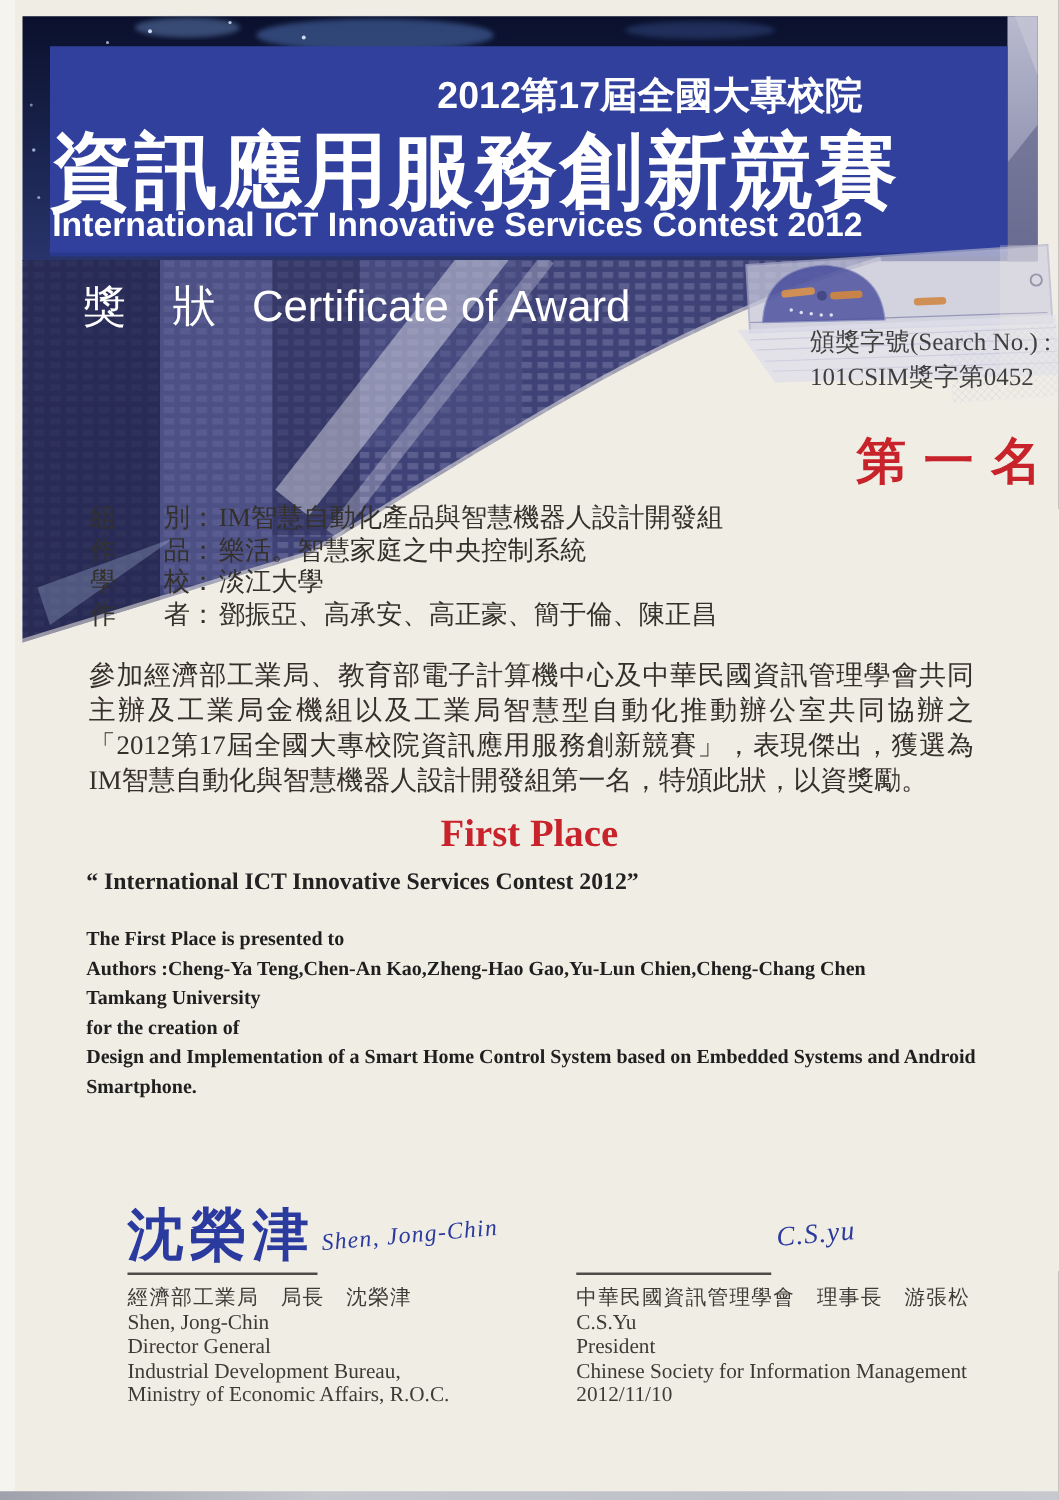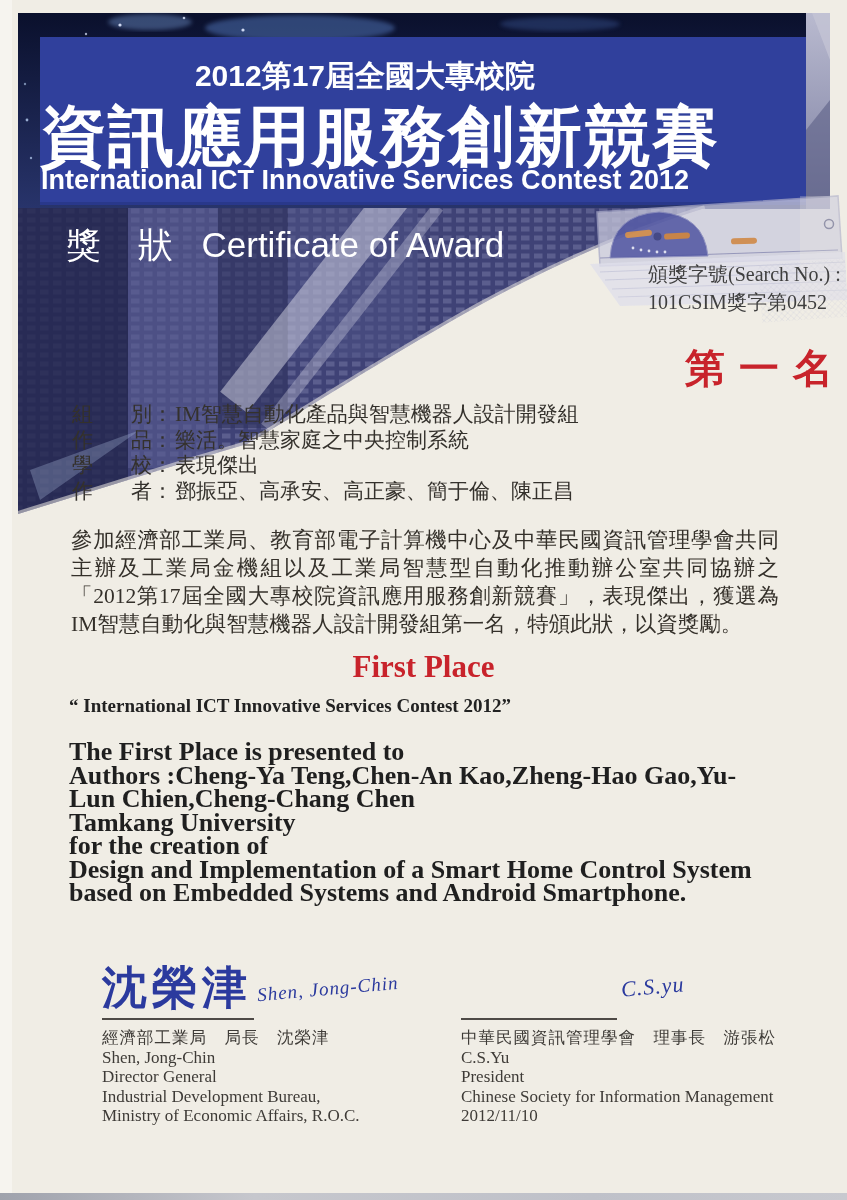--- a/index.html
+++ b/index.html
@@ -7,21 +7,21 @@
     position:relative;width:847px;height:1200px;margin:0 auto;
     background:#f0ede5;overflow:hidden;
     font-family:"Liberation Serif","DejaVu Serif",serif;
   }
   .edge-left{position:absolute;left:0;top:0;width:12px;height:100%;background:#f6f4ef;}
   .scan-strip{position:absolute;left:0;bottom:0;width:100%;height:7px;
     background:linear-gradient(90deg,#9fa2ac,#c6c7cd 30%,#bfc1c9 70%,#c8c9cf);}
   .hero-svg{position:absolute;left:0;top:0;}
   .abs{position:absolute;}
   
-  .banner-line{left:40px;width:650px;text-align:center;color:#ffffff;
+  .banner-line{left:40px;width:650px;text-align:right;color:#ffffff;
     font-family:"Liberation Sans","DejaVu Sans",sans-serif;font-weight:bold;}
   .b1{top:56px;font-size:30px;}
   .b2{top:92px;font-size:66px;letter-spacing:2px;white-space:nowrap;}
   .b3{top:165px;font-size:27px;}
   
   .cert-title{left:66px;top:222px;color:#ffffff;font-size:35px;white-space:nowrap;}
   .cert-title .zh{letter-spacing:14px;}
   .cert-title .en{font-family:"Liberation Sans","DejaVu Sans",sans-serif;margin-left:6px;}
   
   .search-block{left:648px;top:260px;font-size:20px;line-height:28px;color:#3f3f3f;}
@@ -31,21 +31,21 @@
   .rank-en{left:0;top:649px;width:847px;text-align:center;font-size:31px;font-weight:bold;color:#c8232b;}
   
   .rows{left:72px;top:402px;font-size:21px;line-height:25.5px;color:#34312c;}
   .rows .rl1{display:inline-block;width:59px;}
   .rows .rl2{display:inline-block;margin-right:2px;}
   
   .citation{left:71px;top:526px;width:708px;font-size:21.5px;line-height:28px;
     text-align:justify;color:#34302a;}
   
   .quote{left:69px;top:695px;font-size:19px;font-weight:bold;color:#222222;}
-  .pres{left:69px;top:740px;width:712px;font-size:26px;line-height:23.5px;
+  .pres{left:69px;top:740px;width:712px;font-size:16px;line-height:23.5px;
     font-weight:bold;color:#1f1f1f;}
   
   .sig{top:958px;}
   .sig-left{left:102px;width:340px;}
   .sig-right{left:461px;width:370px;}
   .cal-row{position:relative;height:56px;}
   .cal-name{font-size:45px;font-weight:bold;color:#2b3a9e;letter-spacing:5px;white-space:nowrap;}
   .cal-script{position:absolute;top:20px;font-size:19px;font-style:italic;color:#2b3a9e;
     transform:rotate(-5deg);white-space:nowrap;letter-spacing:1px;}
   .sig-left .cal-script{left:155px;}
@@ -158,21 +158,21 @@
   <div class="abs rank-zh">第一名</div>
 
   <div class="abs rows">
     <div>
       <span class="rl1">組</span><span class="rl2">別：</span><span>IM智慧自動化產品與智慧機器人設計開發組</span>
     </div>
     <div>
       <span class="rl1">作</span><span class="rl2">品：</span><span>樂活。智慧家庭之中央控制系統</span>
     </div>
     <div>
-      <span class="rl1">學</span><span class="rl2">校：</span><span>表現傑出</span>
+      <span class="rl1">學</span><span class="rl2">校：</span><span>淡江大學</span>
     </div>
     <div>
       <span class="rl1">作</span><span class="rl2">者：</span><span>鄧振亞、高承安、高正豪、簡于倫、陳正昌</span>
     </div>
   </div>
 
   <div class="abs citation">參加經濟部工業局、教育部電子計算機中心及中華民國資訊管理學會共同主辦及工業局金機組以及工業局智慧型自動化推動辦公室共同協辦之「2012第17屆全國大專校院資訊應用服務創新競賽」，表現傑出，獲選為IM智慧自動化與智慧機器人設計開發組第一名，特頒此狀，以資獎勵。</div>
 
   <div class="abs rank-en">First Place</div>
 

